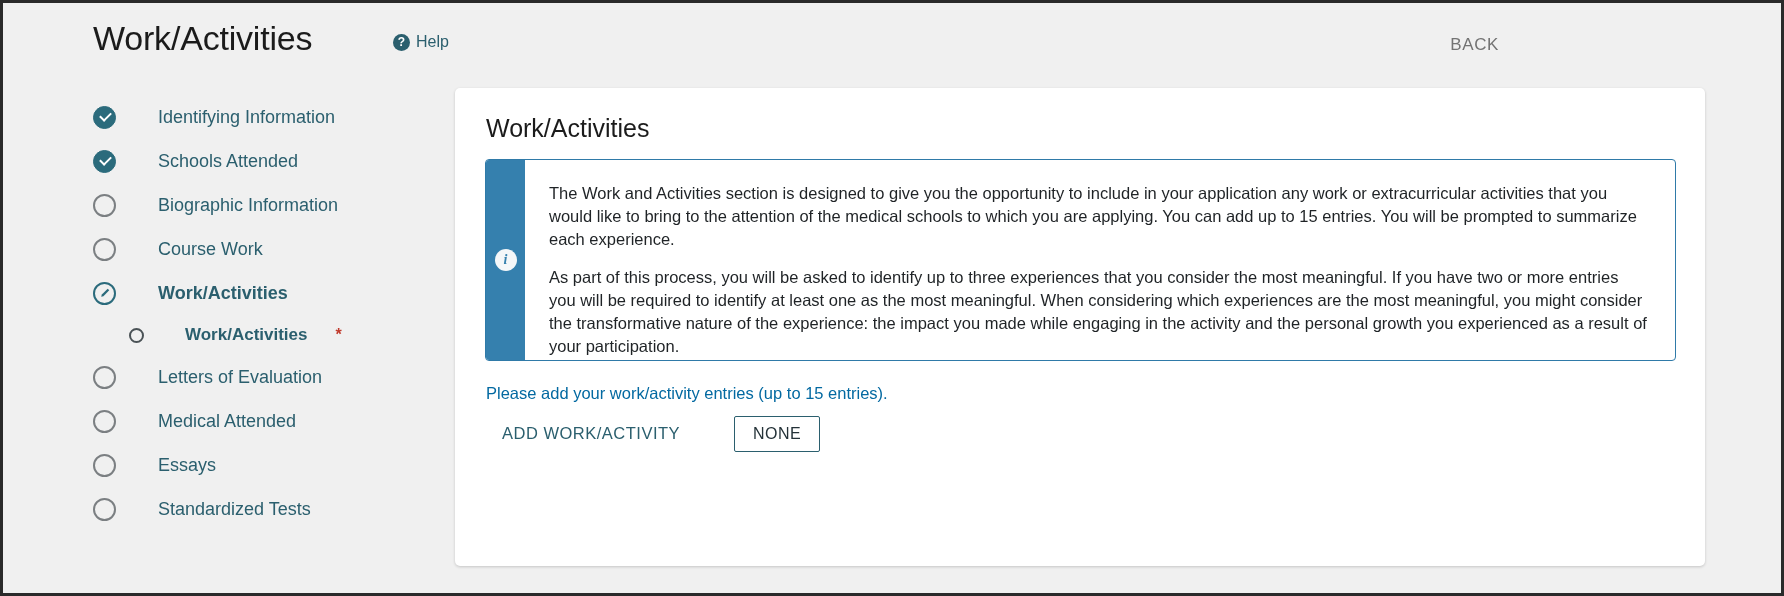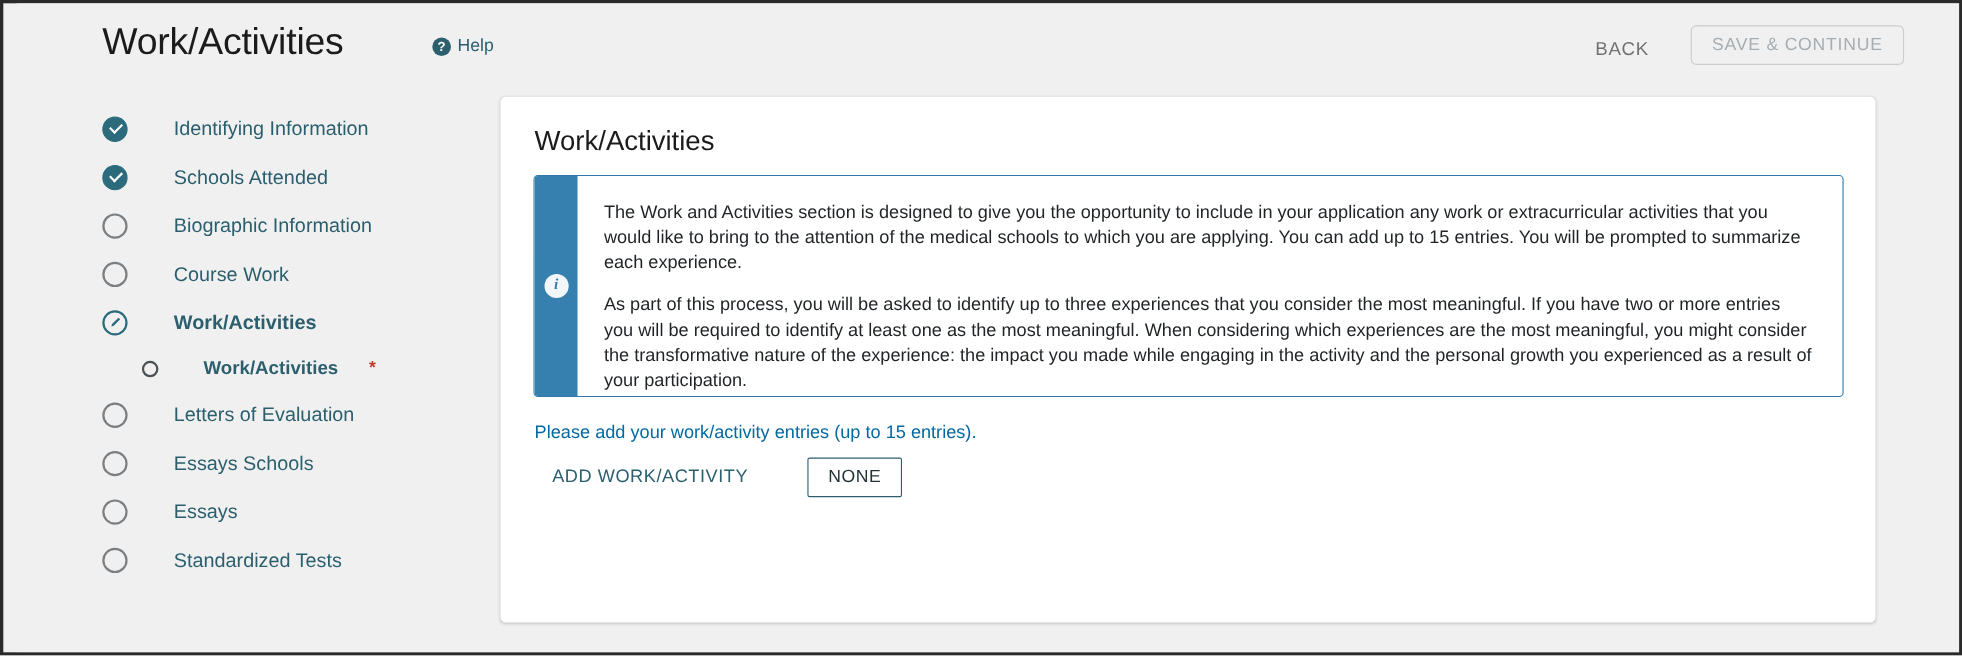--- a/index.html
+++ b/index.html
@@ -295,21 +295,20 @@
 
     <div class="header">
       <div class="page-title">Work/Activities</div>
 
       <a class="help-link">
         <span class="help-icon">?</span>
         <span class="help-text">Help</span>
       </a>
 
       <a class="back-link">BACK</a>
-      <button class="save-btn">SAVE &amp; CONTINUE</button>
     </div>
 
     <div class="sidebar">
 
       <div class="nav-item">
         <span class="bullet done"></span>
         <span class="nav-label">Identifying Information</span>
       </div>
 
       <div class="nav-item">
@@ -342,21 +341,21 @@
         <span class="req-star">*</span>
       </div>
 
       <div class="nav-item">
         <span class="bullet todo"></span>
         <span class="nav-label">Letters of Evaluation</span>
       </div>
 
       <div class="nav-item">
         <span class="bullet todo"></span>
-        <span class="nav-label">Essays Schools</span>
+        <span class="nav-label">Medical Attended</span>
       </div>
 
       <div class="nav-item">
         <span class="bullet todo"></span>
         <span class="nav-label">Essays</span>
       </div>
 
       <div class="nav-item">
         <span class="bullet todo"></span>
         <span class="nav-label">Standardized Tests</span>

